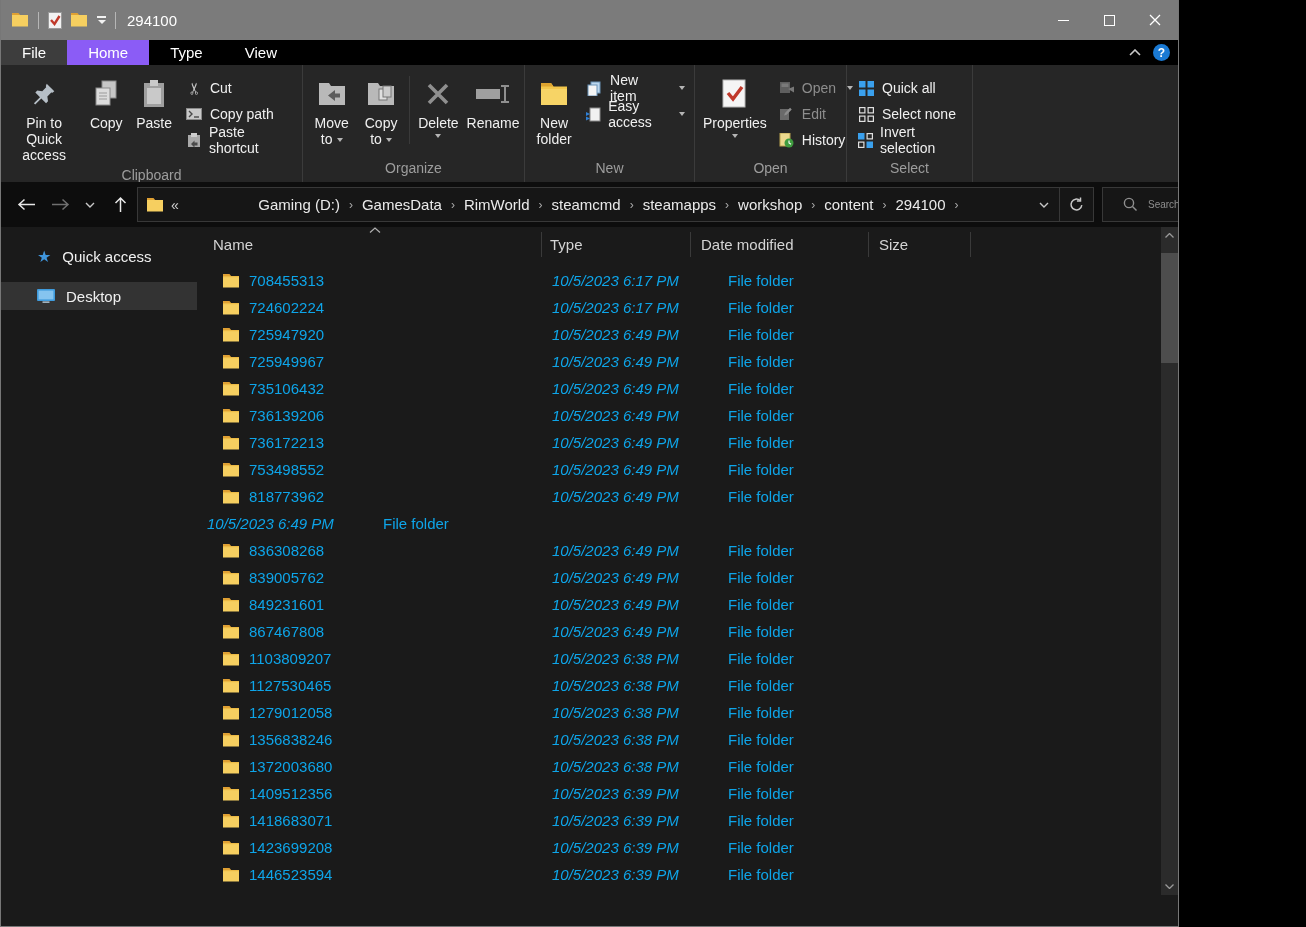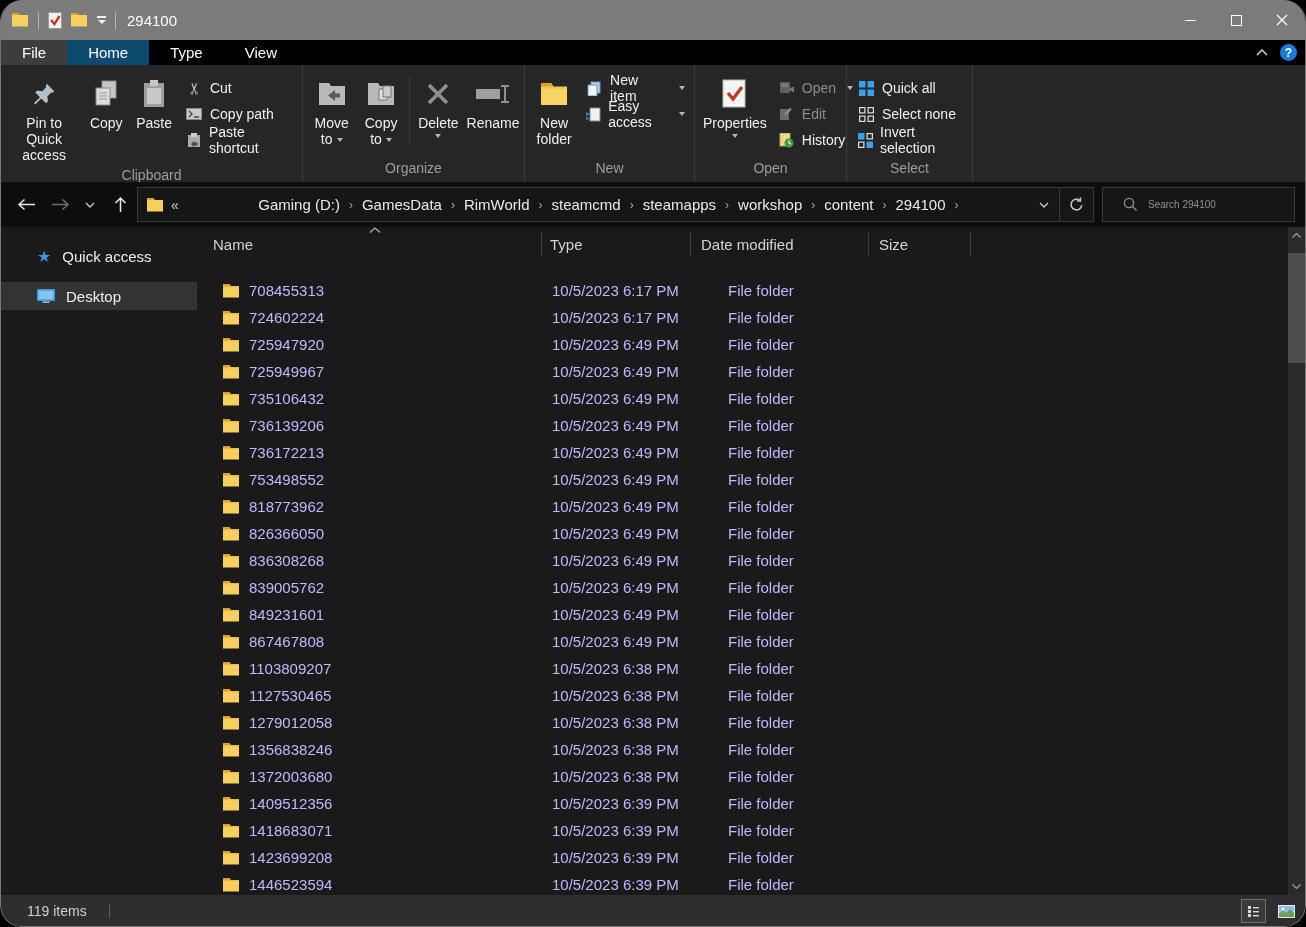--- a/index.html
+++ b/index.html
@@ -1,38 +1,38 @@
 <!DOCTYPE html>
 <html><head>
 <meta charset="utf-8">
 <style>
   * { margin:0; padding:0; box-sizing:border-box; }
   html,body { background:#000; }
   .window {
-    width:1306px; height:927px; position:relative; overflow:hidden;
+    width:1179px; height:927px; position:relative; overflow:hidden;
     font-family:"Liberation Sans", sans-serif; color:#fff; background:#1a1a1a;
-    border-left:1px solid #777; border-right:1px solid #777; border-bottom:1px solid #777;border-radius:22px;
+    border-left:1px solid #777; border-right:1px solid #777; border-bottom:1px solid #777;
   }
   
   .titlebar { height:40px; background:#7b7b7b; display:flex; align-items:center; }
   .qat { display:flex; align-items:center; gap:9px; padding-left:11px; }
   .qat-sep { width:1px; height:17px; background:rgba(255,255,255,.45); }
   .qat-chevron { display:flex; flex-direction:column; align-items:center; gap:2px; }
   .qat-chevron .bar { width:9px; height:2px; background:#f2f2f2; }
   .tri-down { width:0; height:0; border-left:4px solid transparent; border-right:4px solid transparent; border-top:4px solid #f2f2f2; }
   .title-text { margin-left:11px; font-size:15px; color:#fff; }
   .win-controls { margin-left:auto; display:flex; height:100%; }
   .win-btn { width:46px; height:100%; display:flex; align-items:center; justify-content:center; }
   .glyph-min { width:11px; height:1px; background:#fff; }
   .glyph-max { width:11px; height:11px; border:1px solid #fff; }
   
   .tabrow { height:25px; background:#000; display:flex; align-items:stretch; font-size:15px; position:relative; }
   .tab { padding:0 21px; display:flex; align-items:center; color:#fff; }
   .tab-file { background:#3d3d3d; }
-  .tab-home { background:#0c4a6e; }
+  .tab-home { background:#8b5cf6; }
   .tabrow-right { position:absolute; right:8px; top:0; height:100%; display:flex; align-items:center; gap:12px; }
   .help-btn { width:17px; height:17px; border-radius:50%; background:#1a7ad4; color:#fff;
     font-size:12px; font-weight:bold; display:flex; align-items:center; justify-content:center; }
   
   .ribbon { height:117px; background:#262626; display:flex; }
   .rgroup { border-right:1px solid #3b3b3b; display:flex; flex-direction:column; }
   .rgroup-content { flex:1; display:flex; align-items:stretch; padding:3px 2px 0 4px; }
   .rgroup-label { height:24px; text-align:center; color:#9d9d9d; font-size:14px; line-height:20px; }
   .bigbtn { display:flex; flex-direction:column; align-items:center; padding:5px 4px 2px; }
   .bicon { height:42px; display:flex; align-items:center; justify-content:center; }
@@ -73,24 +73,24 @@
   .content { flex:1; position:relative; background:#1a1a1a; }
   .colheaders { height:35px; display:flex; position:relative; font-size:15px; color:#d4d4d4; }
   .colh { display:flex; align-items:center; position:relative; }
   .colh::after { content:""; position:absolute; right:0; top:5px; bottom:5px; width:1px; background:#3a3a3a; }
   .colh-name { width:345px; padding-left:16px; }
   .colh-date { width:178px; padding-left:10px; }
   .colh-type { width:149px; padding-left:8px; }
   .colh-size { width:102px; padding-left:10px; }
   .sort-caret { position:absolute; left:172px; top:0px; }
   .rows { position:absolute; top:35px; left:0; right:17px; bottom:0; padding-top:10px; overflow:hidden; }
-  .frow { height:27px; display:flex; align-items:flex-end; font-size:15px; color:#c4b5fd; }
+  .frow { height:27px; display:flex; align-items:flex-start; font-size:15px; color:#0ea5e9; }
   .c-name { width:345px; display:flex; align-items:center; padding-left:26px; }
   .c-name .ficon { margin-right:9px; display:flex; }
-  .c-date { width:178px; padding-left:10px; }
+  .c-date { width:178px; padding-left:10px;font-style:italic; }
   .c-type { width:149px; padding-left:8px; }
   .c-size { width:102px; padding-left:10px; }
   
   .vscroll { position:absolute; top:0; right:0; bottom:0; width:17px; background:#2b2b2b; }
   .vs-arrow { position:absolute; left:0; width:17px; height:17px; display:flex; align-items:center; justify-content:center; }
   .vs-up { top:0; } .vs-down { bottom:0; }
   .vs-thumb { position:absolute; left:0; top:26px; width:17px; height:110px; background:#4d4d4d; }
   
   .statusbar { height:32px; background:#2e2e2e; display:flex; align-items:center; position:relative; }
   .status-count { font-size:14px; color:#cfcfcf; padding-left:26px; }
@@ -620,30 +620,20 @@
                   <path d="M0 2h16v1.2H0z" fill="#ecba45"></path>
                 </svg>
               </span>
       <span>818773962</span>
     </div>
     <div class="c-date">10/5/2023 6:49 PM</div>
     <div class="c-type">File folder</div>
     <div class="c-size"></div>
   </div>
           <div class="frow">
-    <div class="c-name">
-      <span class="ficon">
-                <svg width="17" height="14" viewBox="0 0 17 14">
-                  <path d="M0 0h6.5l2 2.5H0z" fill="#dfa033"></path>
-                  <rect y="2" width="16" height="11.5" fill="#f6cf60"></rect>
-                  <path d="M0 2h16v1.2H0z" fill="#ecba45"></path>
-                </svg>
-              </span>
-      <span>826366050</span>
-    </div>
     <div class="c-date">10/5/2023 6:49 PM</div>
     <div class="c-type">File folder</div>
     <div class="c-size"></div>
   </div>
           <div class="frow">
     <div class="c-name">
       <span class="ficon">
                 <svg width="17" height="14" viewBox="0 0 17 14">
                   <path d="M0 0h6.5l2 2.5H0z" fill="#dfa033"></path>
                   <rect y="2" width="16" height="11.5" fill="#f6cf60"></rect>
@@ -846,38 +836,13 @@
         <div class="vs-thumb"></div>
         <div class="vs-arrow vs-down">
             <svg width="9" height="5">
               <path d="M0.5 0.5l4 4 4-4" stroke="#9a9a9a" fill="none" stroke-width="1.3"></path>
             </svg>
           </div>
       </div>
     </div>
   </div>
 
-  <div class="statusbar">
-    <span class="status-count">119 items</span>
-    <div class="status-div"></div>
-    <div class="viewbtns">
-      <div class="viewbtn active">
-        <svg width="13" height="13">
-            <g fill="#d8d8d8">
-              <rect x="1" y="1" width="3" height="3"></rect>
-              <rect x="6" y="2" width="6" height="1.4"></rect>
-              <rect x="1" y="5" width="3" height="3"></rect>
-              <rect x="6" y="6" width="6" height="1.4"></rect>
-              <rect x="1" y="9" width="3" height="3"></rect>
-              <rect x="6" y="10" width="6" height="1.4"></rect>
-            </g>
-          </svg>
-      </div>
-      <div class="viewbtn">
-        <svg width="17" height="13">
-            <rect x="0.5" y="0.5" width="16" height="12" fill="#8ec1e4" stroke="#e8e8e8"></rect>
-            <path d="M1 9l4-3.5 3 2.5 4-4 4 4v4H1z" fill="#6f9e56"></path>
-            <circle cx="5" cy="4" r="1.4" fill="#f4f7fa"></circle>
-          </svg>
-      </div>
-    </div>
-  </div>
 </div>
 
 </body></html>

